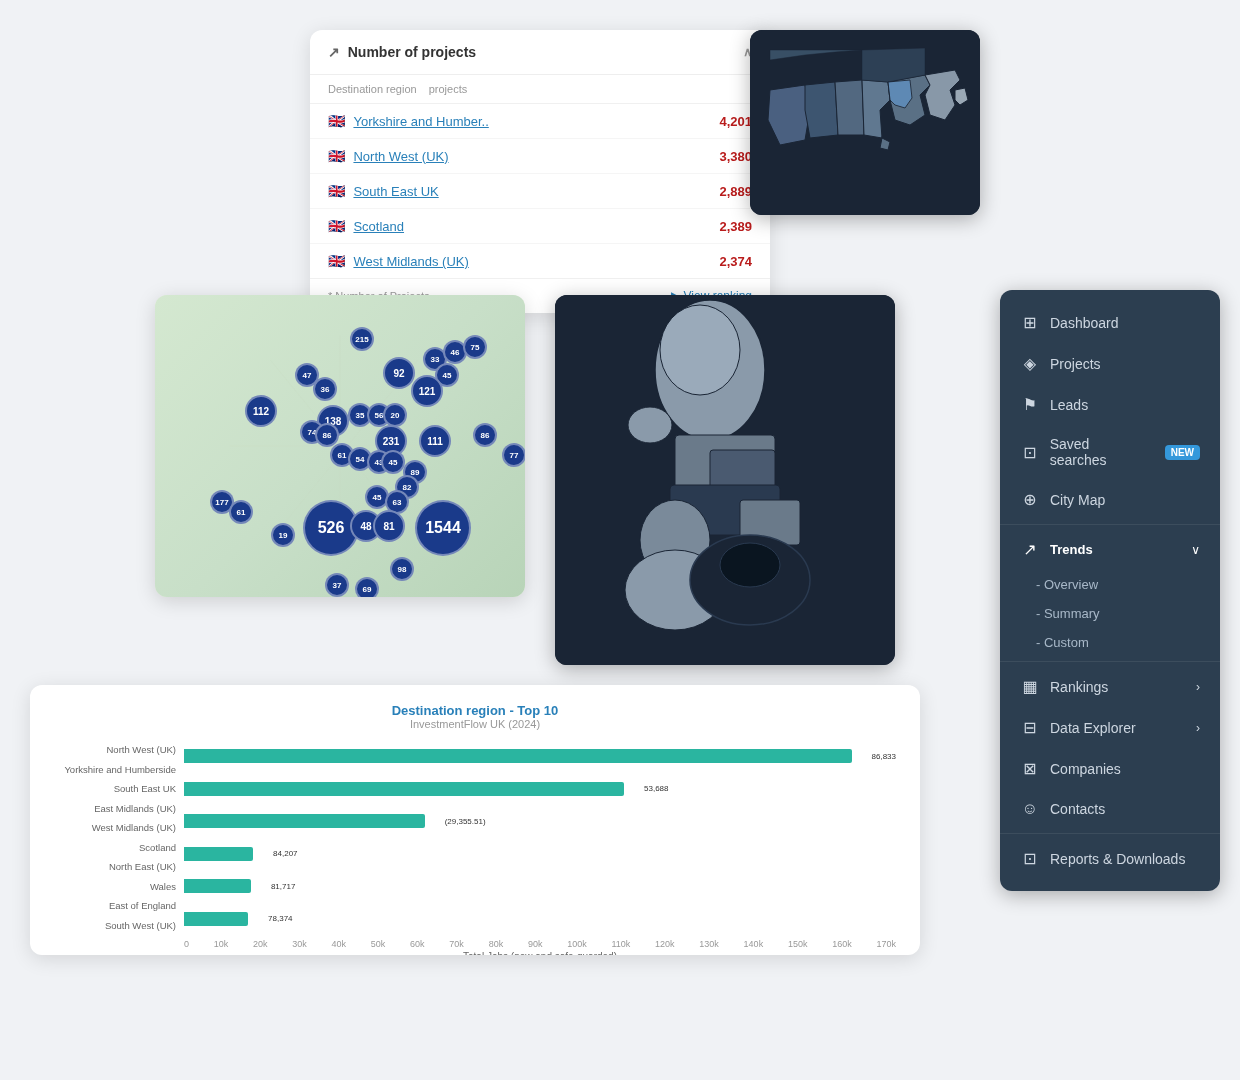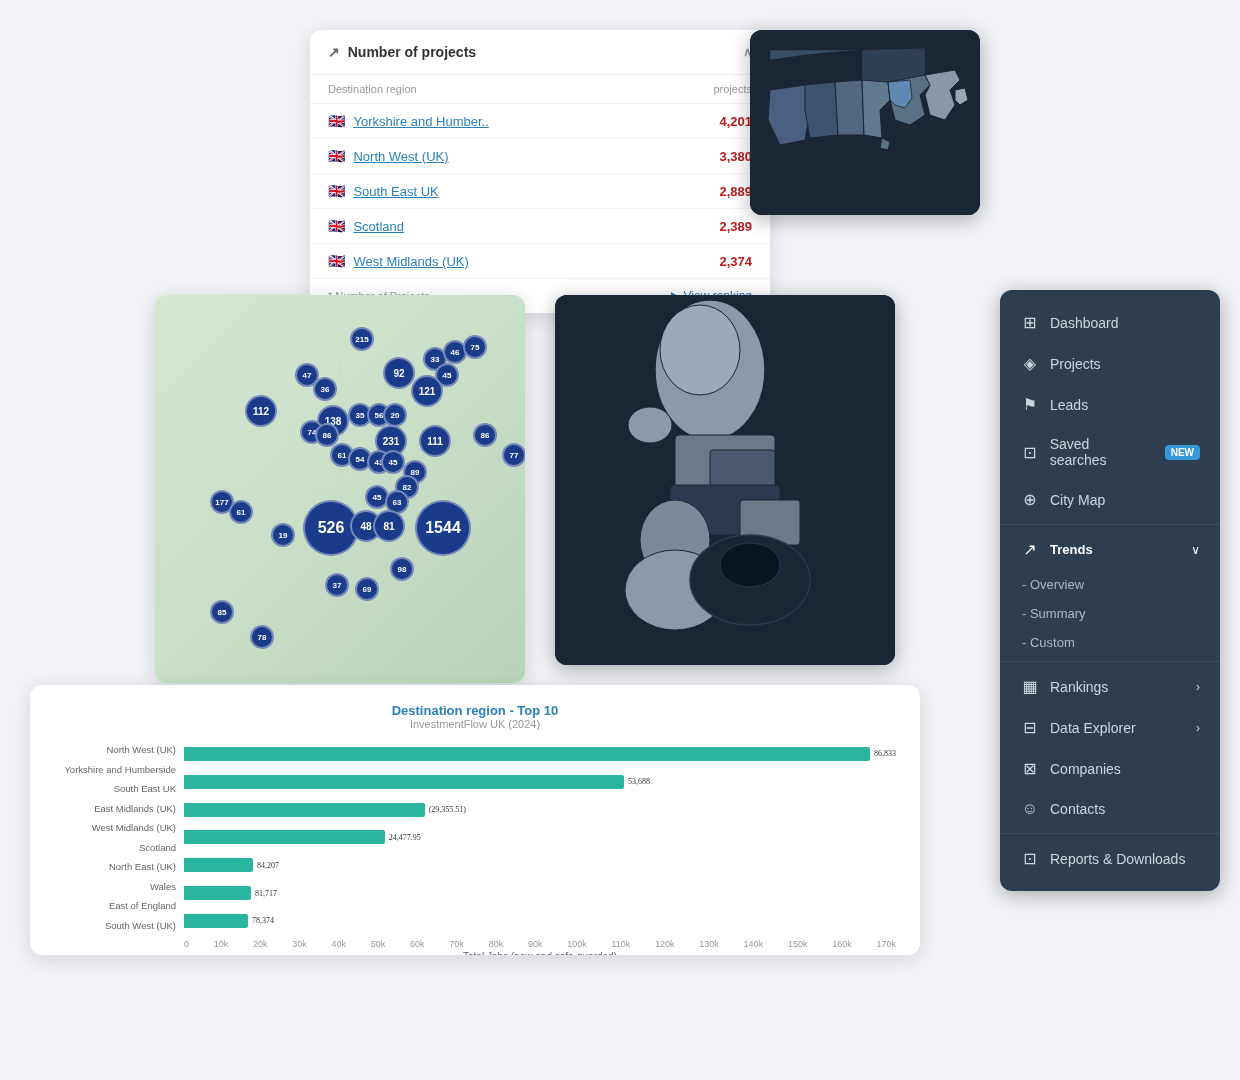--- a/index.html
+++ b/index.html
@@ -39,21 +39,21 @@
     .badge-new {
       background: #3498db;
       color: #fff;
       font-size: 10px;
       font-weight: 700;
       padding: 2px 6px;
       border-radius: 4px;
       margin-left: 6px;
     }
     .sidebar-sub {
-      padding-left: 22px;
+      padding-left: 36px;
       color: #a8b8c8;
       font-size: 13px;
       cursor: pointer;
     }
     .sidebar-sub-item {
       padding: 7px 0;
     }
     .sidebar-divider {
       height: 1px;
       background: rgba(255,255,255,0.08);
@@ -84,25 +84,25 @@
       padding: 14px 18px;
       border-bottom: 1px solid #eee;
       font-size: 14px;
       font-weight: 600;
       color: #333;
     }
     .card-header .icon-trend { color: #666; margin-right: 8px; }
     .card-header .chevron-up { color: #999; font-size: 12px; }
     .table-header {
       display: flex;
-      justify-content: space-between;
       padding: 8px 18px;
       font-size: 11px;
       color: #999;
       border-bottom: 1px solid #f0f0f0;
+      gap: 12px;
     }
     .table-row-item {
       display: flex;
       align-items: center;
       justify-content: space-between;
       padding: 9px 18px;
       border-bottom: 1px solid #f5f5f5;
       font-size: 13px;
     }
     .table-row-item:last-child { border-bottom: none; }
@@ -120,21 +120,21 @@
       color: #999;
     }
     .view-ranking { color: #2980b9; font-size: 12px; cursor: pointer; }
 
     
     .card-uk-map {
       position: absolute;
       left: 155px;
       top: 295px;
       width: 370px;
-      height: 388px;
+      height: 302px;
       background: #e8f0e0;
       border-radius: 12px;
       box-shadow: 0 4px 20px rgba(0,0,0,0.15);
       overflow: hidden;
     }
     .map-bg {
       width: 100%;
       height: 100%;
       position: relative;
       background: linear-gradient(135deg, #d4e8d0 0%, #c8dfc8 50%, #b8d4b8 100%);
@@ -236,22 +236,21 @@
       flex: 1;
       display: flex;
       flex-direction: column;
       justify-content: space-around;
       position: relative;
     }
     .bar-row {
       display: flex;
       align-items: center;
       height: 16px;
-      gap: 4px;
-      font-family: Liberation Serif, serif;
+      gap: 20px;
     }
     .bar-fill {
       height: 14px;
       background: #2ab5a0;
       border-radius: 0 2px 2px 0;
       position: relative;
       min-width: 2px;
     }
     .bar-value {
       font-size: 8px;
@@ -473,24 +472,20 @@
         </div>
       <div class="bar-row">
           <div class="bar-fill" style="width:61.8%"></div>
           <span class="bar-value">53,688</span>
         </div>
       <div class="bar-row">
           <div class="bar-fill" style="width:33.8%"></div>
           <span class="bar-value">(29,355.51)</span>
         </div>
       <div class="bar-row">
-          <div class="bar-fill" style="width:28.2%"></div>
-          <span class="bar-value">24,477.95</span>
-        </div>
-      <div class="bar-row">
           <div class="bar-fill" style="width:9.7%"></div>
           <span class="bar-value">84,207</span>
         </div>
       <div class="bar-row">
           <div class="bar-fill" style="width:9.4%"></div>
           <span class="bar-value">81,717</span>
         </div>
       <div class="bar-row">
           <div class="bar-fill" style="width:9.0%"></div>
           <span class="bar-value">78,374</span>

